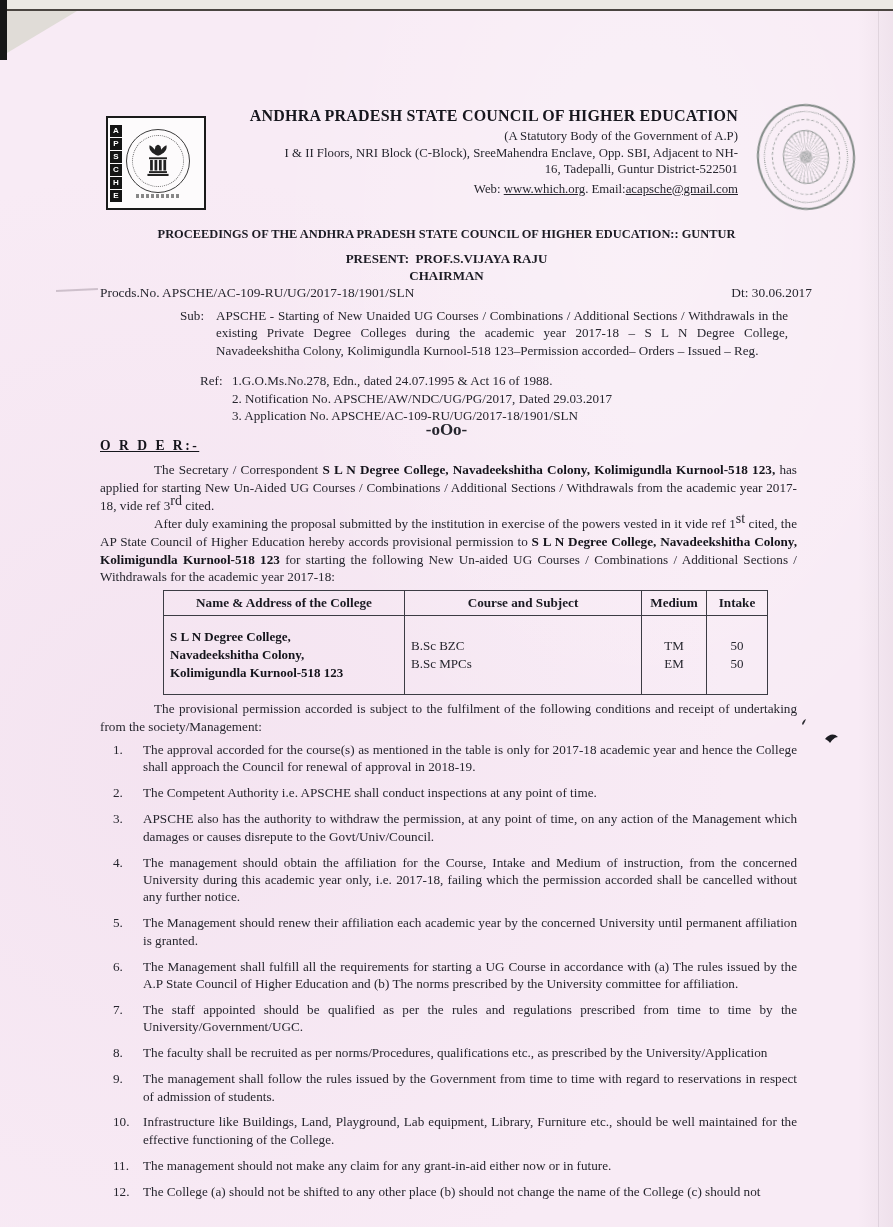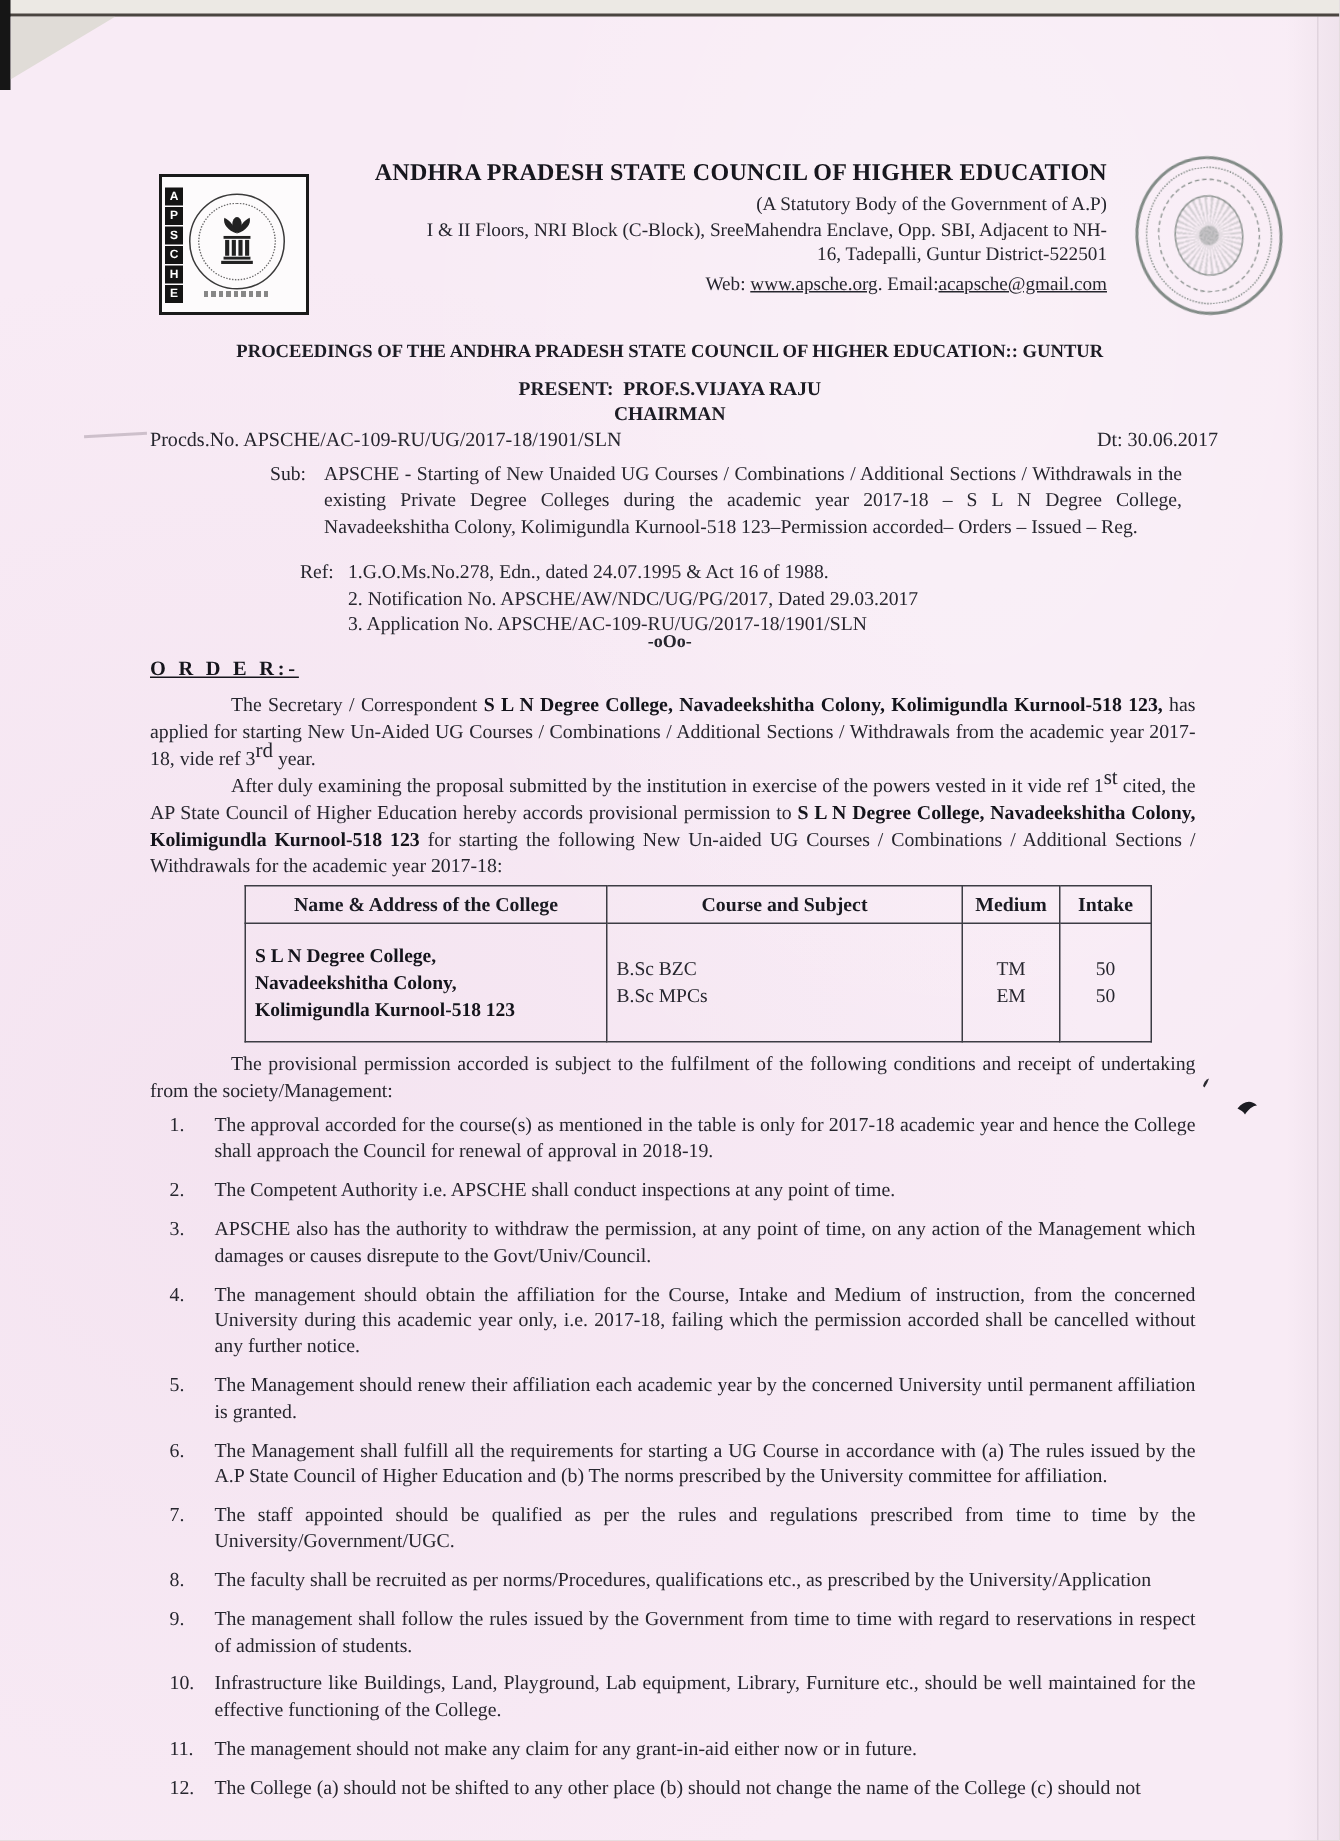--- a/index.html
+++ b/index.html
@@ -51,21 +51,21 @@
   .chairman{left:0;top:268px;width:893px;text-align:center;font-weight:bold;font-size:13px;color:#1c1c24;}
   .procds-row{left:100px;top:285px;width:712px;font-size:13.4px;}
   .procds-no{float:left;}
   .procds-dt{float:right;}
   
   .sub-block{left:180px;top:307px;width:608px;display:flex;font-size:13.1px;line-height:17.4px;}
   .sub-label{flex:0 0 36px;}
   .sub-text{flex:1;text-align:justify;}
   .ref-block{left:180px;top:372px;display:flex;font-size:13.1px;line-height:17.6px;margin-left:20px;}
   .ref-label{flex:0 0 32px;}
-  .sep{left:0;top:420px;width:893px;text-align:center;font-size:12px;font-weight:bold;}
+  .sep{left:0;top:420px;width:893px;text-align:center;font-size:17px;font-weight:bold;}
   
   .order-head{left:100px;top:438px;font-size:13.6px;font-weight:bold;letter-spacing:2.5px;
     text-decoration:underline;color:#15151c;}
   .para{left:100px;width:697px;font-size:13.2px;line-height:17.8px;text-align:justify;text-indent:54px;}
   .p1{top:461px;}
   .p2{top:515px;}
   .b{font-weight:bold;color:#14141b;}
   sup{font-size:14px;line-height:0;}
   
   .ctable{left:163px;top:590px;border-collapse:collapse;font-size:13px;}
@@ -129,21 +129,21 @@
     </div>
   </div>
 
   <div class="abs head-text">
     <div class="org-title">ANDHRA PRADESH STATE COUNCIL OF HIGHER EDUCATION</div>
     <div class="statutory">(A Statutory Body of the Government of A.P)</div>
     <div class="addr">I &amp; II Floors, NRI Block (C-Block), SreeMahendra Enclave, Opp. SBI, Adjacent to NH-</div>
     <div class="addr">16, Tadepalli, Guntur District-522501</div>
     <div class="webline">
       <span>Web:</span>
-      <span class="u">www.apsche.org</span><span>.</span>
+      <span class="u">www.which.org</span><span>.</span>
       <span>Email:</span><span class="u">acapsche@gmail.com</span>
     </div>
   </div>
 
   <div class="abs seal">
     <div class="seal-ring seal-r1"></div>
     <div class="seal-ring seal-r2"></div>
     <div class="seal-ring seal-r3"></div>
     <div class="seal-ring seal-r4"></div>
   </div>
@@ -172,21 +172,21 @@
       <div>2. Notification No. APSCHE/AW/NDC/UG/PG/2017, Dated 29.03.2017</div>
       <div>3. Application No. APSCHE/AC-109-RU/UG/2017-18/1901/SLN</div>
     </span>
   </div>
 
   <div class="abs sep">-oOo-</div>
 
   <div class="abs order-head">O R D E R:-</div>
 
   <div class="abs para p1">
-    <span>The   Secretary / Correspondent </span><span class="b">S L N Degree College, Navadeekshitha Colony, Kolimigundla Kurnool-518 123,</span><span> has applied for starting New Un-Aided UG Courses / Combinations / Additional Sections / Withdrawals from the academic year 2017-18, vide ref 3</span><sup>rd</sup><span> year.</span>
+    <span>The   Secretary / Correspondent </span><span class="b">S L N Degree College, Navadeekshitha Colony, Kolimigundla Kurnool-518 123,</span><span> has applied for starting New Un-Aided UG Courses / Combinations / Additional Sections / Withdrawals from the academic year 2017-18, vide ref 3</span><sup>rd</sup><span> cited.</span>
   </div>
 
   <div class="abs para p2">
     <span>After duly examining the proposal submitted by the institution in exercise of the powers vested in it vide ref 1</span><sup>st</sup><span> cited, the AP State Council of Higher Education hereby accords provisional permission to </span><span class="b">S L N Degree College, Navadeekshitha Colony, Kolimigundla Kurnool-518 123</span><span> for starting the following New Un-aided UG Courses / Combinations / Additional Sections / Withdrawals for the academic year 2017-18:</span>
   </div>
 
   <table class="abs ctable">
     <thead>
       <tr>
         <th class="col-college">Name &amp; Address of the College</th>

